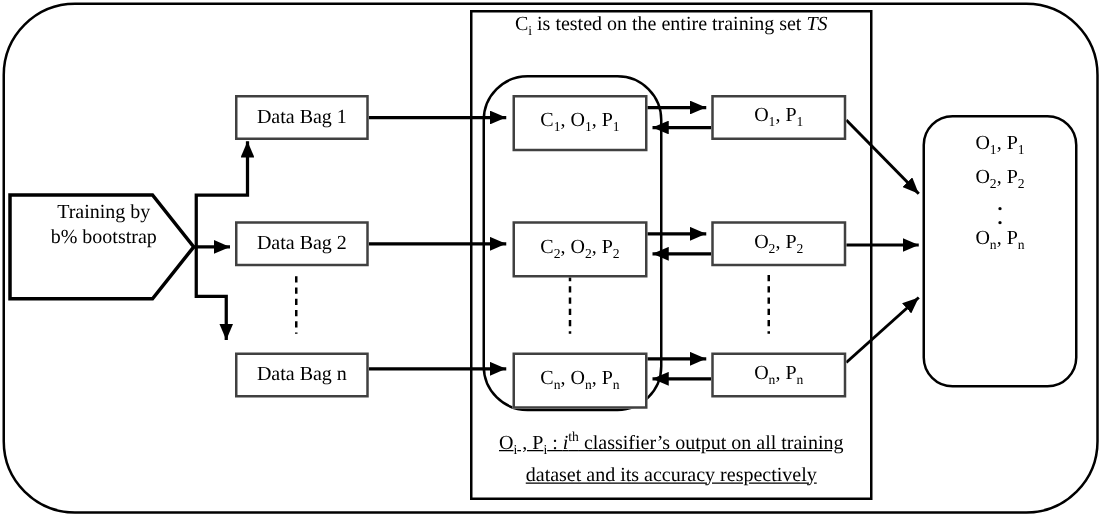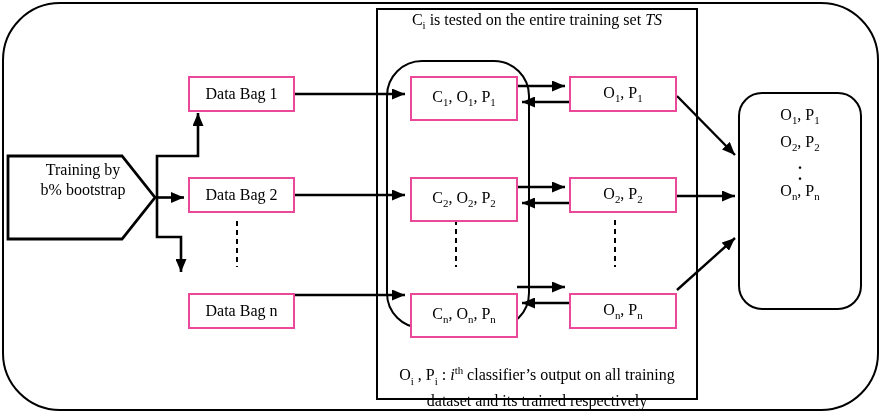--- a/index.html
+++ b/index.html
@@ -21,34 +21,34 @@
     border:2px solid #000;border-radius:36px;box-sizing:border-box;
   }
   #aggregate-box{
     left:738px;top:92px;width:124px;height:218px;
     border:2.5px solid #000;border-radius:24px;box-sizing:border-box;
     background:#fff;text-align:center;padding-top:10px;font-size:16px;
   }
   .agg-line{line-height:21px;}
   .agg-dot{line-height:11px;font-weight:bold;}
   .node{
-    position:absolute;border:2px solid #ec4899;background:#fff;box-sizing:border-box;
+    position:absolute;border:2px solid #404040;background:#fff;box-sizing:border-box;
     display:flex;align-items:center;justify-content:center;
     font-size:16px;white-space:nowrap;
   }
   .bag{left:188px;width:107px;height:36px;}
   .cbox{left:410px;width:108px;height:45px;}
   .obox{left:569px;width:108px;height:36px;}
-  .row1{top:76px;}  .row2{top:177px;}  .row3{top:293px;text-align:center;}
+  .row1{top:76px;}  .row2{top:177px;}  .row3{top:282px;text-align:center;}
   .note{
     position:absolute;left:376px;width:322px;text-align:center;
     font-size:16px;line-height:19px;
   }
   #note-top{top:10px;}
-  #note-bottom{top:361px;}
+  #note-bottom{top:341px;text-decoration:underline;}
   #training-label{
     position:absolute;left:8px;top:160px;width:124px;text-align:center;
     font-size:16px;line-height:20px;margin-left:13px;
   }
   sub{font-size:68%;}
   sup{font-size:68%;}
   svg{position:absolute;left:0;top:0;}
 </style>
 </head>
 <body>
@@ -136,21 +136,21 @@
   <div class="node obox row3">
     <span>O<sub>n</sub>, P<sub>n</sub></span>
   </div>
 
   <div class="note" id="note-top">
     <div>C<sub>i</sub> is tested on the entire training set <i>TS</i></div>
   </div>
 
   <div class="note" id="note-bottom">
     <div>O<sub>i</sub> , P<sub>i</sub> : <i>i</i><sup>th</sup> classifier’s output on all training</div>
-    <div>dataset and its trained respectively</div>
+    <div>dataset and its accuracy respectively</div>
   </div>
 
   <div class="abs" id="aggregate-box">
     <div class="agg-line">O<sub>1</sub>, P<sub>1</sub></div>
     <div class="agg-line">O<sub>2</sub>, P<sub>2</sub></div>
     <div class="agg-dot">.</div>
     <div class="agg-dot">.</div>
     <div class="agg-line">O<sub>n</sub>, P<sub>n</sub></div>
   </div>
 

